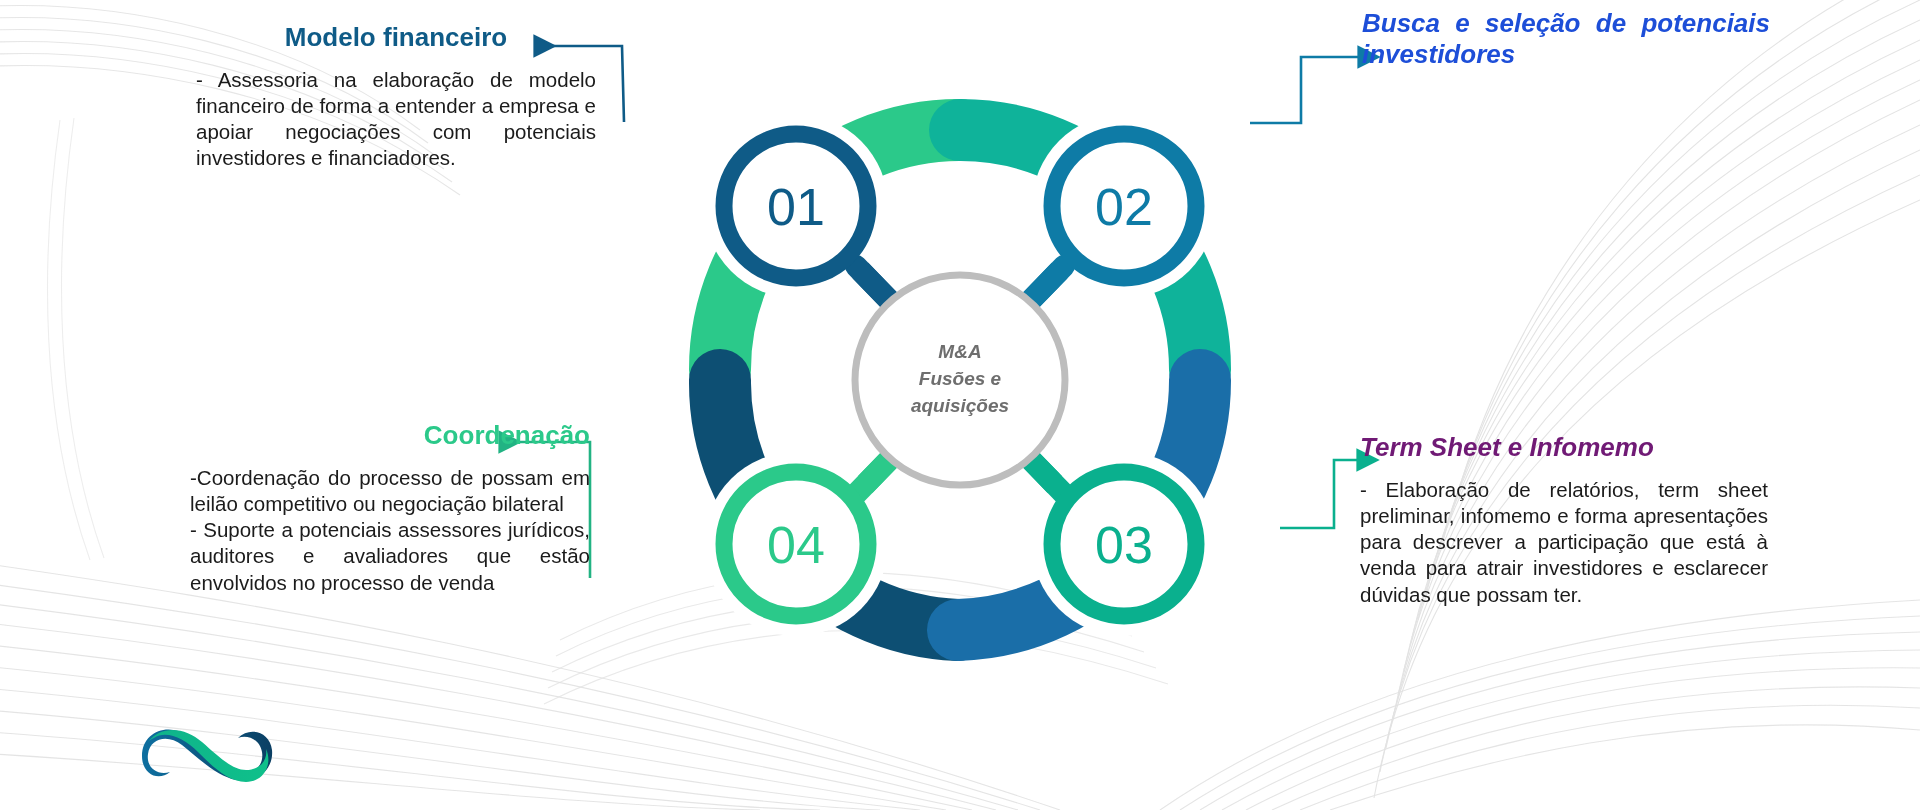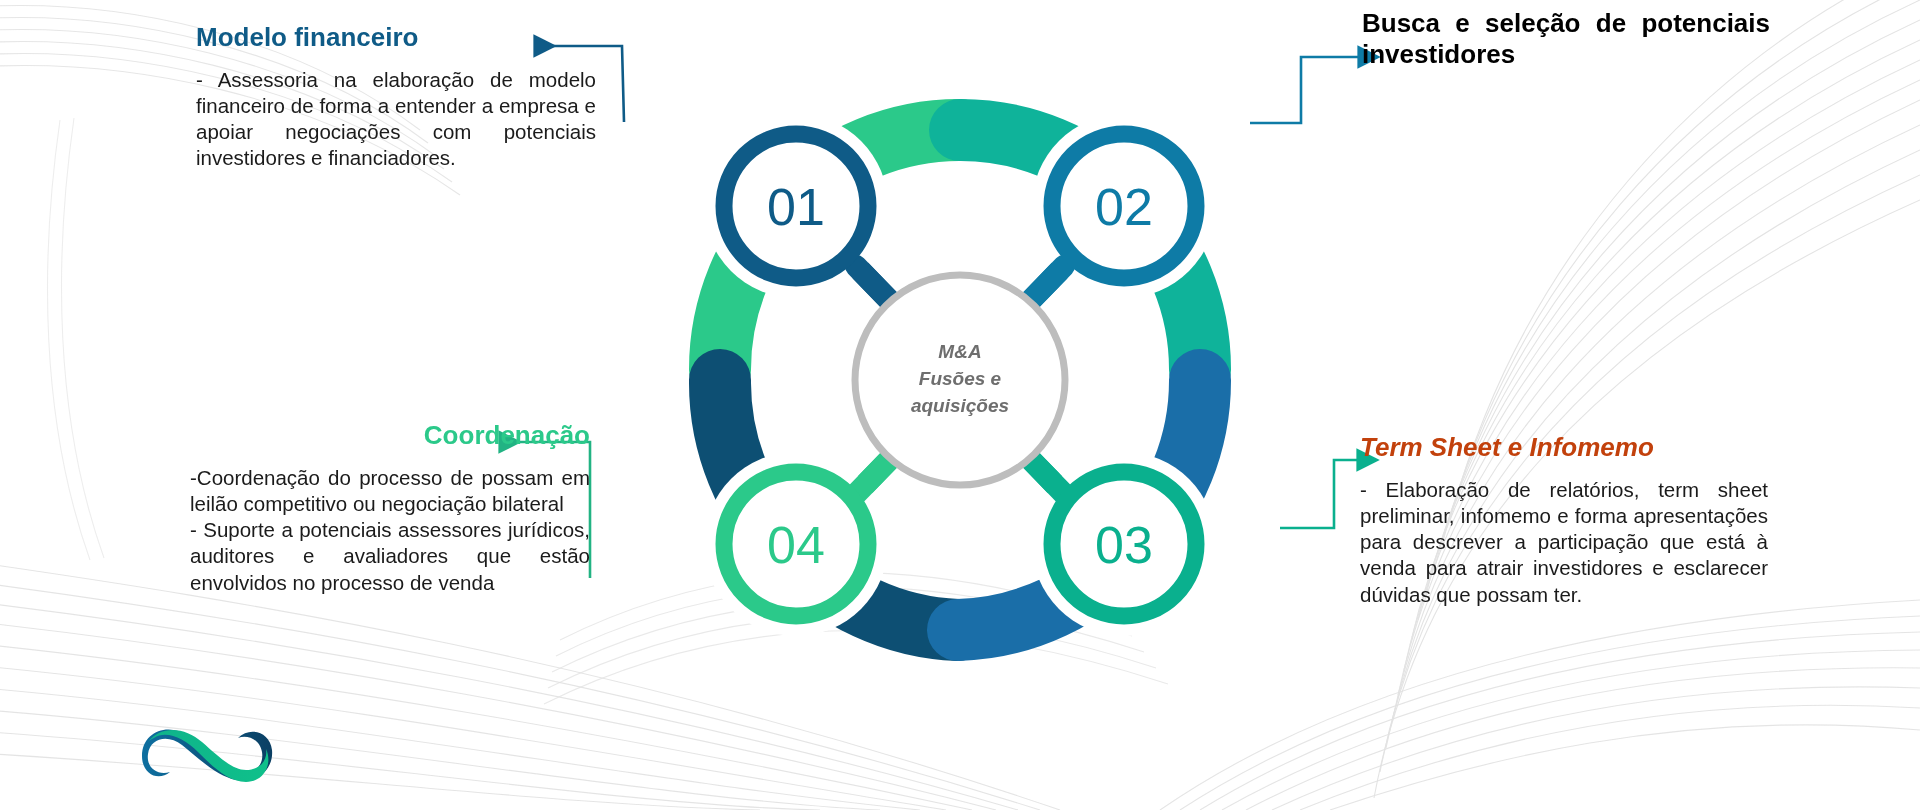--- a/index.html
+++ b/index.html
@@ -28,27 +28,27 @@
     line-height:1.28;
     color:#1b1b1b;
     text-align:justify;
     text-align-last:left;
     margin:0;
   }
   .block .body + .body{}
   .head.right{text-align:justify;text-align-last:left;}
 
   #block-tl{left:196px;top:22px;}
-  #block-tl .head{color:#0f5b87;text-align:left;}
+  #block-tl .head{color:#0f5b87;text-align:center;}
   #block-tr{left:1362px;top:8px;width:408px;}
-  #block-tr .head{color:#000000;}
+  #block-tr .head{color:#1d4ed8;font-style:italic;}
   #block-bl{left:190px;top:420px;width:400px;}
   #block-bl .head{color:#2bc98a;text-align:right;}
   #block-br{left:1360px;top:432px;width:408px;}
-  #block-br .head{color:#c2410c;font-style:italic;}
+  #block-br .head{color:#701a75;font-style:italic;}
 
   
   #ring{position:absolute;left:620px;top:40px;}
 
   
   #logo{position:absolute;left:128px;top:712px;}
 
   .num{
     font-size:52px;
     font-family:"Liberation Sans", sans-serif;

